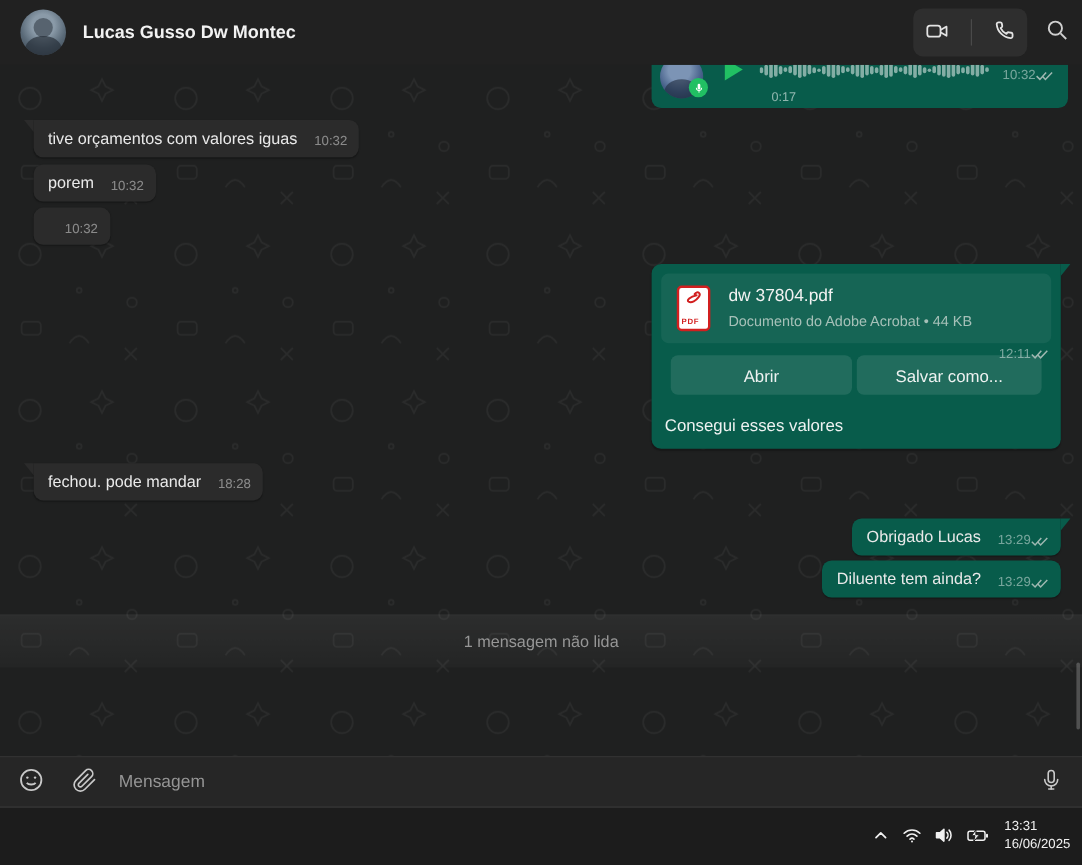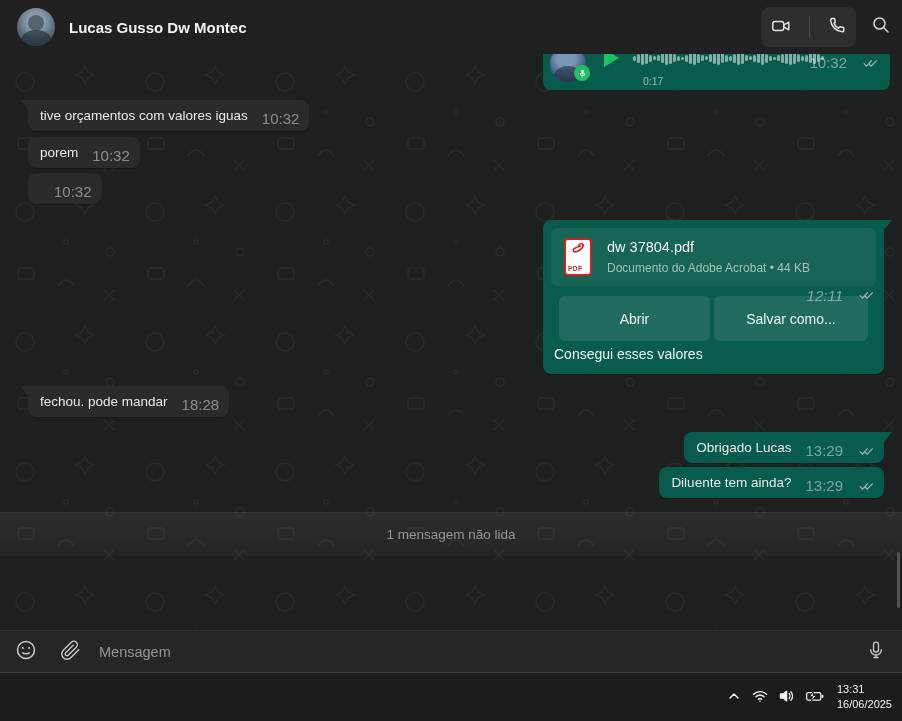--- a/index.html
+++ b/index.html
@@ -45,22 +45,22 @@
 
   .bubble {
     position:absolute; max-width:560px; border-radius:8px;
     padding:7px 10px 7px 12px; font-size:13.5px; line-height:17px;
     display:flex; align-items:flex-end; z-index:2; color:#e9e9e9;
     box-shadow:0 1px 1px rgba(0,0,0,.25);
   }
   .bubble.in  { background: var(--incoming-bubble, #2b2b2b); }
   .bubble.out { background: var(--outgoing-bubble, #085c4b); }
   .bubble .txt { white-space:nowrap; }
-  .meta { font-size:15px; color:rgba(255,255,255,.45); margin-left:14px; white-space:nowrap;
-          display:flex; align-items:center; gap:16px; position:relative; top:3px; }
+  .meta { font-size:11px; color:rgba(255,255,255,.45); margin-left:14px; white-space:nowrap;
+          display:flex; align-items:center; gap:0; position:relative; top:3px; }
   .meta .ticks { color:#9fb8b1; display:flex; }
   .tail-in  { border-top-left-radius:0; }
   .tail-in::before  { content:""; position:absolute; left:-8px; top:0; width:0; height:0;
       border-top:10px solid var(--incoming-bubble, #2b2b2b); border-left:8px solid transparent; }
   .tail-out { border-top-right-radius:0;justify-content:center; }
   .tail-out::before { content:""; position:absolute; right:-8px; top:0; width:0; height:0;
       border-top:10px solid var(--outgoing-bubble, #085c4b); border-right:8px solid transparent; }
 
   
   .voice {
@@ -106,28 +106,28 @@
     background:#fff; border:2px solid #d21f1f; border-radius:4px;
   }
   .pdf-icon .swirl { position:absolute; left:2px; top:1px; }
   .pdf-icon .label {
     position:absolute; left:2px; bottom:2px; font-size:6.5px; font-weight:700;
     color:#d21f1f; letter-spacing:.5px;
   }
   .doc-filename { position:absolute; left:56px; top:11px; font-size:14.5px; color:#f2f2f2; }
   .doc-meta { position:absolute; left:56px; top:33px; font-size:12px; color:#a6c0b8; }
   .doc-btn {
-    position:absolute; top:76px; height:45px; border-radius:6px; border:none; cursor:pointer;
+    position:absolute; top:76px; height:33px; border-radius:6px; border:none; cursor:pointer;
     background:rgba(255,255,255,.1); color:#eef2f1; font-size:14px;
     font-family:"Liberation Sans", sans-serif;
   }
   .doc-btn.open { left:16px;  width:151px; }
   .doc-btn.save { left:171px; width:154px; }
   .doc-caption { position:absolute; left:11px; top:126px; font-size:14px; color:#eef2f1; }
-  .pdf-meta { position:absolute; right:10px; bottom:7px; margin-left:0;font-style:italic; }
+  .pdf-meta { position:absolute; right:10px; bottom:7px; margin-left:0; }
 
   
   .unread-band {
     position:absolute; left:0; top:458px; width:902px; height:44px; z-index:1;
     background:linear-gradient(180deg, rgba(255,255,255,.06), rgba(255,255,255,.025));
     border-top:1px solid rgba(255,255,255,.07);
     display:flex; align-items:center; justify-content:center;
     font-size:13.5px; color:#969696;
   }
 

